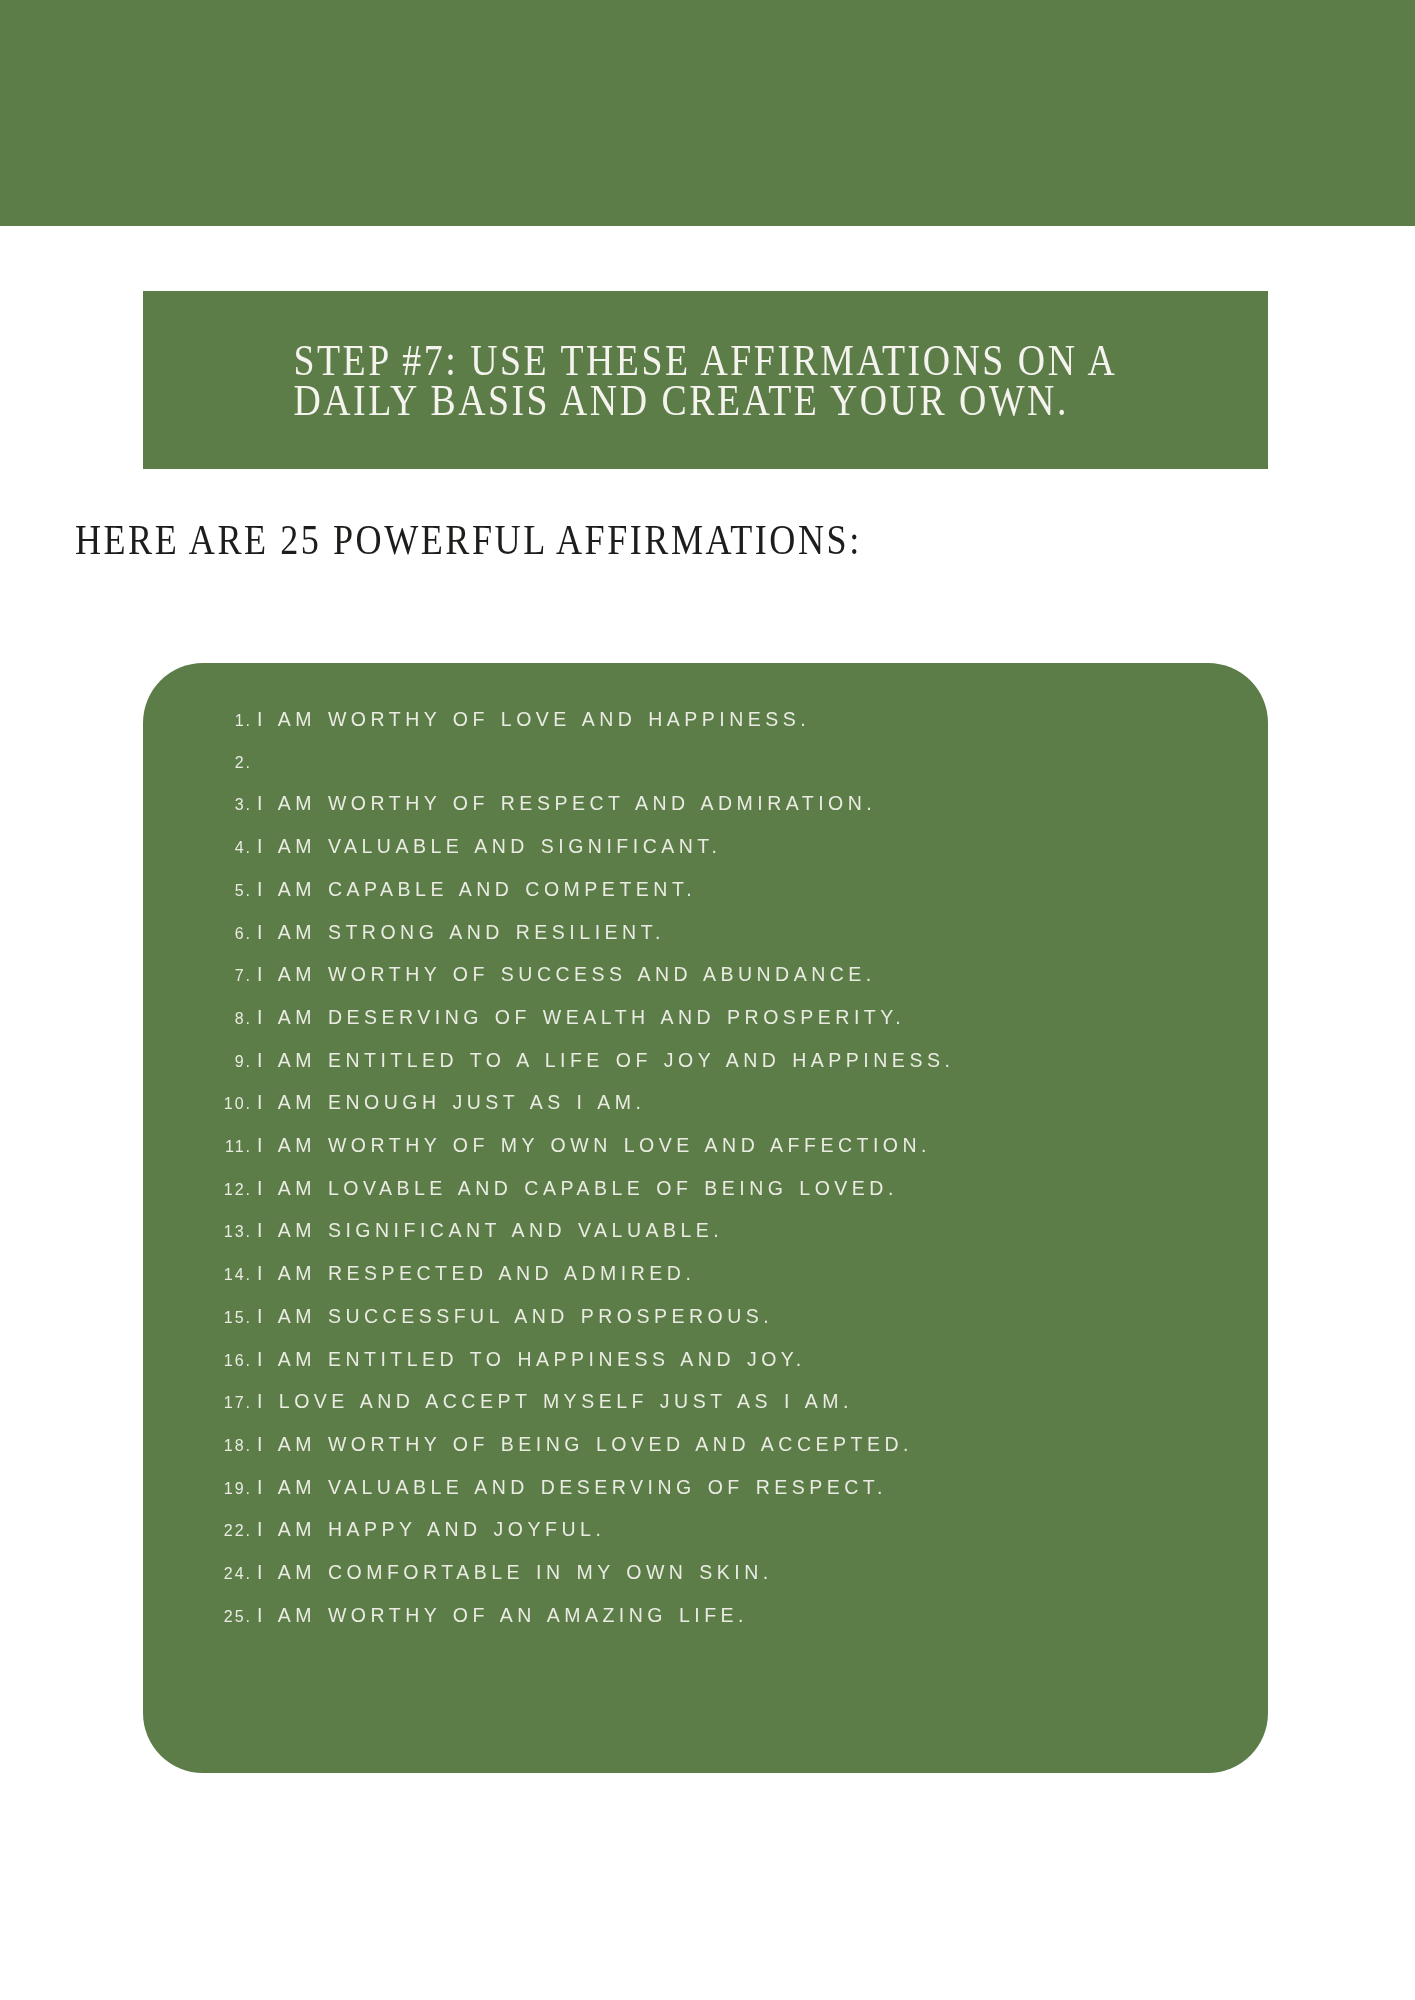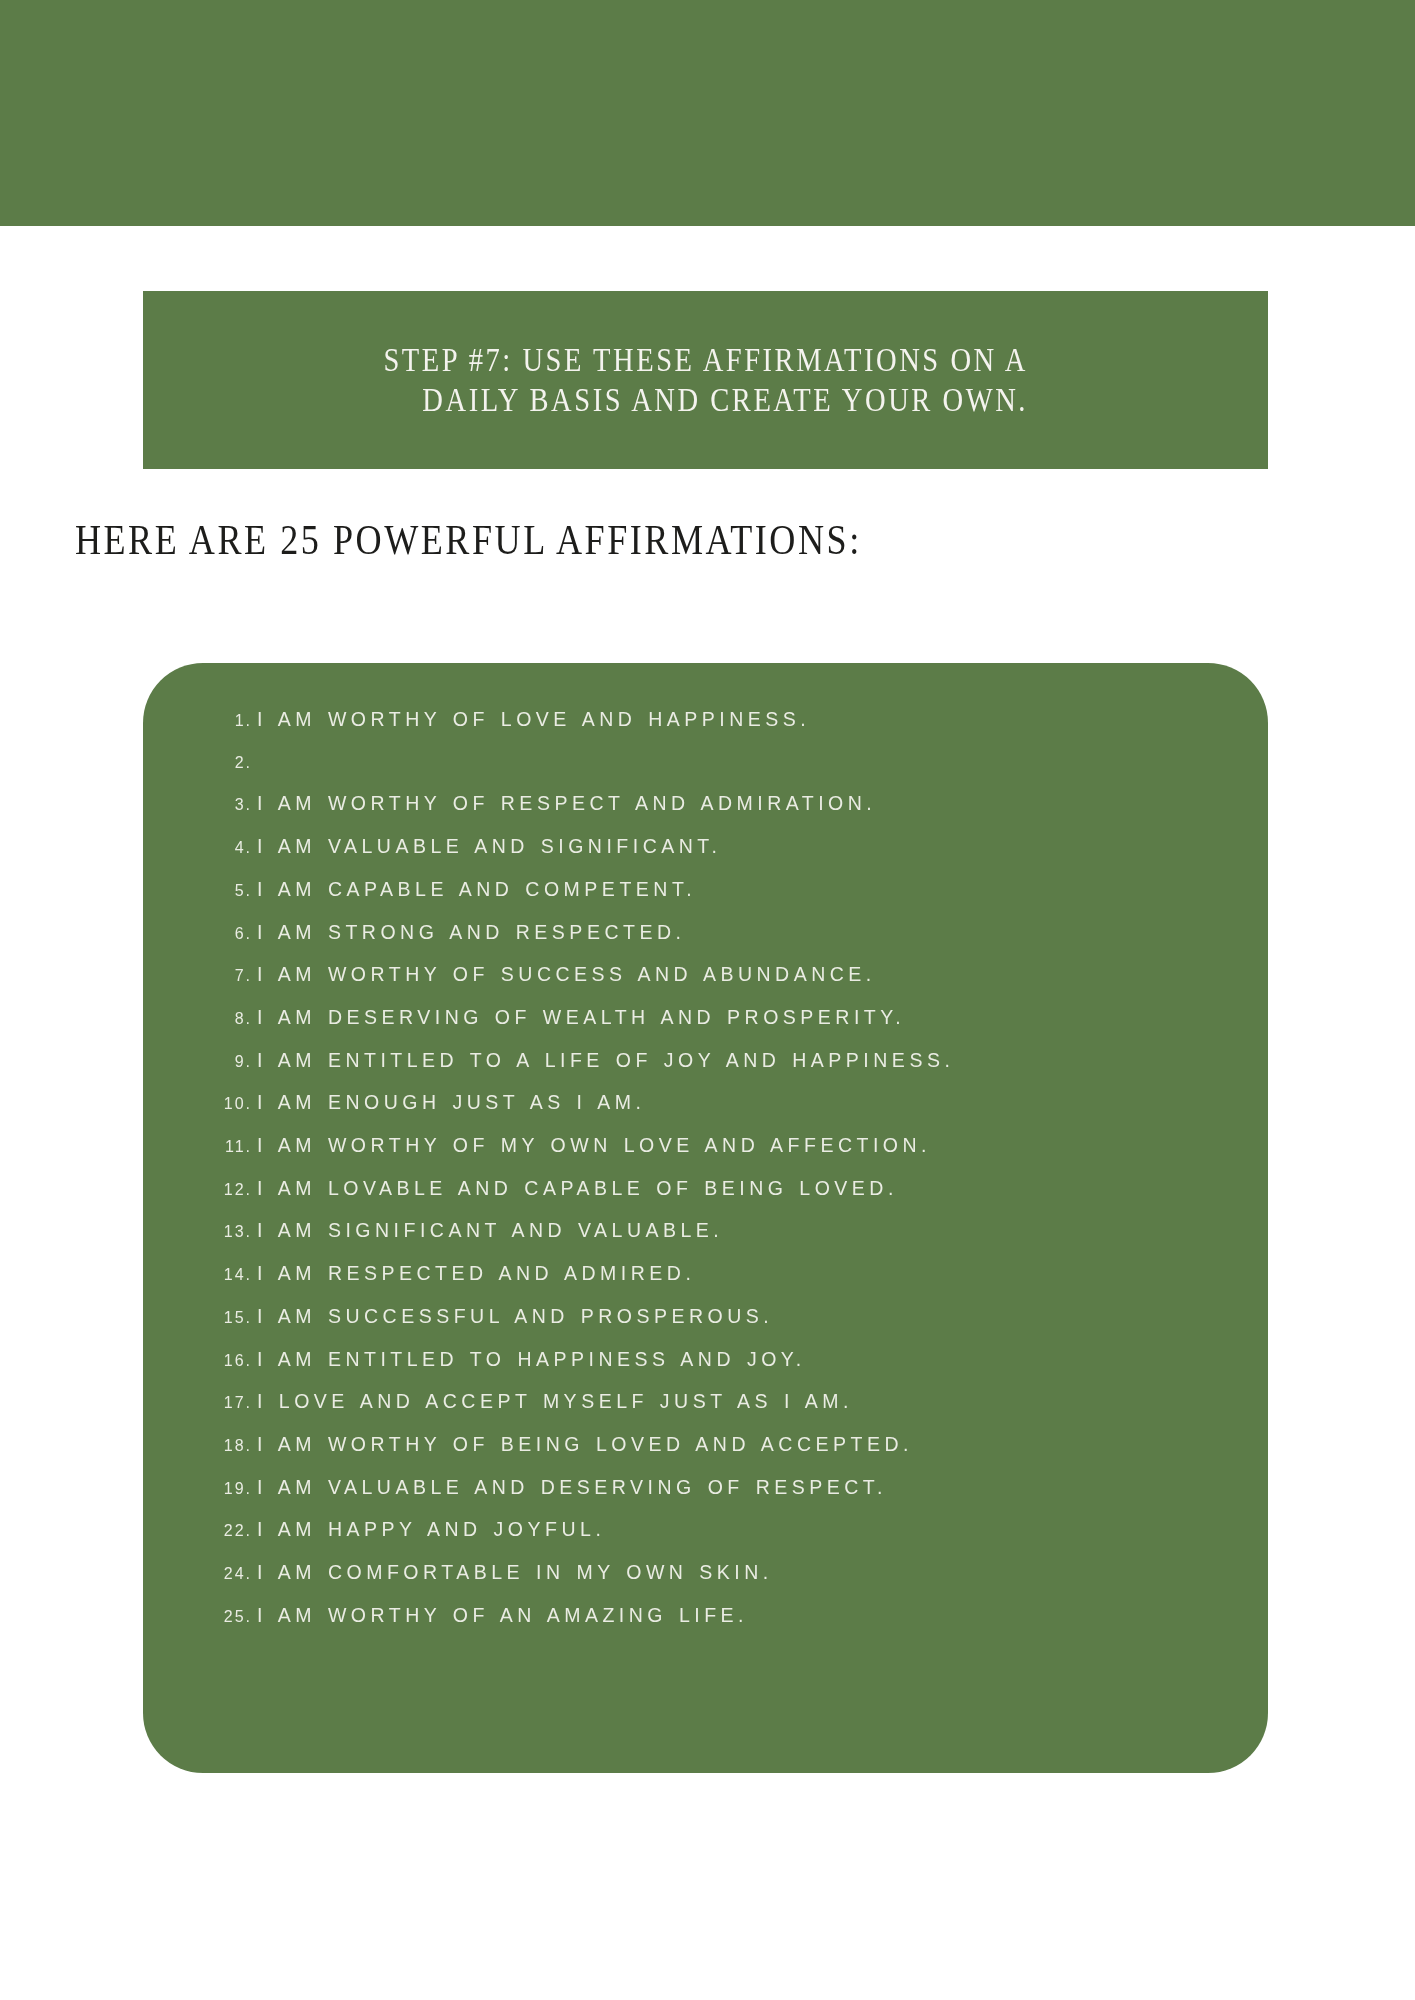--- a/index.html
+++ b/index.html
@@ -22,22 +22,22 @@
     background:var(--green);
   }
   .step-banner{
     position:absolute;left:143px;top:291px;width:1125px;height:178px;
     background:var(--green);
     display:flex;flex-direction:column;align-items:center;justify-content:center;
   }
   .step-title{
     color:var(--title-color);
     font-family:"Liberation Serif", serif;
-    font-size:34px;line-height:40px;letter-spacing:3px;
-    text-align:right;font-weight:400;
+    font-size:45px;line-height:40px;letter-spacing:3px;
+    text-align:left;font-weight:400;
   }
   .step-title .line{
     display:block;transform:scaleX(0.84);transform-origin:50% 50%;
     white-space:nowrap;
   }
   .subheading-wrap{
     position:absolute;left:0;top:516px;width:1415px;text-align:left;
   }
   .subheading{
     display:inline-block;transform:scaleX(0.84);transform-origin:50% 50%;
@@ -101,21 +101,21 @@
       <li>
     <span class="aff-num">4.</span>
     <span class="aff-text">I AM VALUABLE AND SIGNIFICANT.</span>
   </li>
       <li>
     <span class="aff-num">5.</span>
     <span class="aff-text">I AM CAPABLE AND COMPETENT.</span>
   </li>
       <li>
     <span class="aff-num">6.</span>
-    <span class="aff-text">I AM STRONG AND RESPECTED.</span>
+    <span class="aff-text">I AM STRONG AND RESILIENT.</span>
   </li>
       <li>
     <span class="aff-num">7.</span>
     <span class="aff-text">I AM WORTHY OF SUCCESS AND ABUNDANCE.</span>
   </li>
       <li>
     <span class="aff-num">8.</span>
     <span class="aff-text">I AM DESERVING OF WEALTH AND PROSPERITY.</span>
   </li>
       <li>

